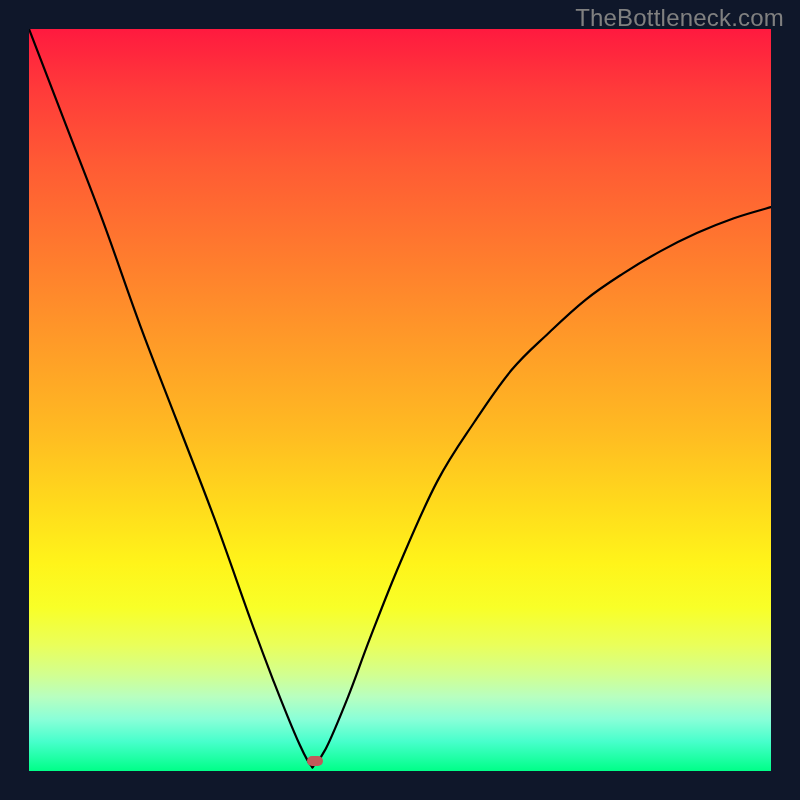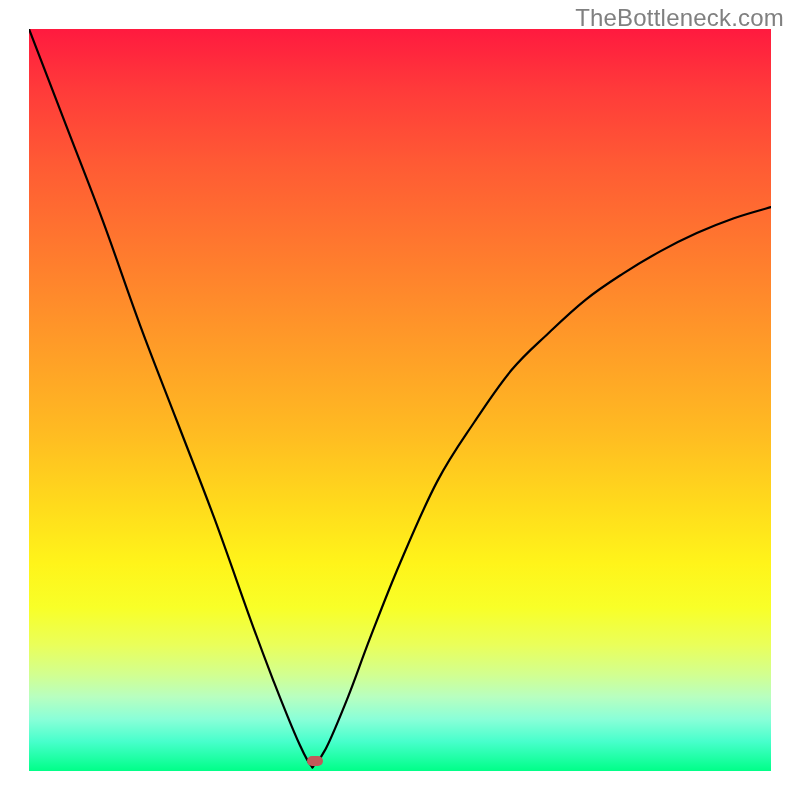--- a/index.html
+++ b/index.html
@@ -1,21 +1,21 @@
 <!DOCTYPE html>
 <html><head>
 <meta charset="utf-8">
 <style>
   * { margin: 0; padding: 0; box-sizing: border-box; }
   html, body { width: 800px; height: 800px; overflow: hidden; background: #000; }
   .frame {
     position: relative;
     width: 800px;
     height: 800px;
-    background: #ffffff;
+    background: #0f172a;
   }
   .watermark {
     position: absolute;
     top: 4px;
     right: 16px;
     color: #808080;
     font-family: Arial, Helvetica, sans-serif;
     font-size: 24px;
     letter-spacing: 0.2px;
     z-index: 10;

